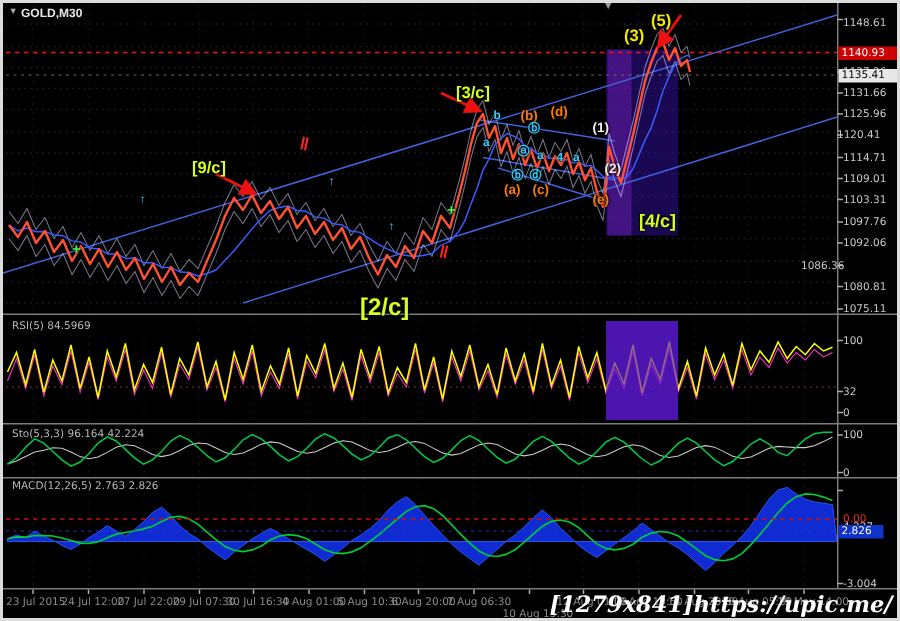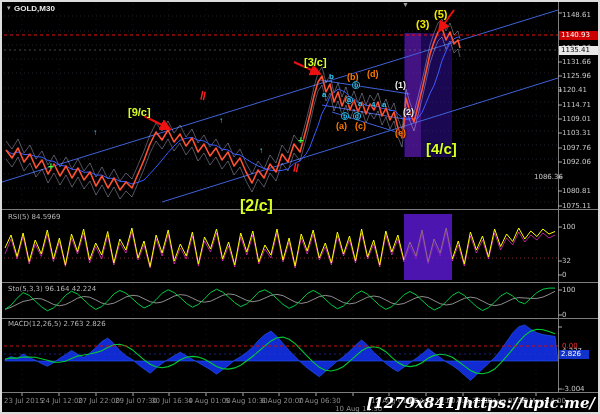--- a/index.html
+++ b/index.html
@@ -165,21 +165,21 @@
       <span class="time-lbl lbl" style="left: 443px; top: 396px;">14 Aug 20:00</span>
       <span class="time-lbl lbl" style="left: 479px; top: 396px;">18 Aug 05:30</span>
       <span class="time-lbl lbl" style="left: 516px; top: 396px;">19 May 14:00</span>
       <span class="pricebox lbl" style="left: 557px; top: 29px; background: rgb(204, 0, 0); color: rgb(255, 255, 255);">1140.93</span>
       <span class="pricebox lbl" style="left: 557px; top: 44px; background: rgb(232, 232, 232); color: rgb(0, 0, 0);">1135.41</span>
       <span class="axis-lbl lbl" style="left: 560px; top: 341px; color: rgb(238, 51, 51);">0.00</span>
       <span class="pricebox lbl" style="left: 557px; top: 348px; background: rgb(17, 51, 204); color: rgb(255, 255, 255); width: 26px;">2.826</span>
       <span class="ann lbl" style="left: 126px; top: 105px; color: rgb(214, 255, 34); font-size: 11px;">[9/c]</span>
       <span class="ann lbl" style="left: 238px; top: 196px; color: rgb(214, 255, 34); font-size: 16px;">[2/c]</span>
       <span class="ann lbl" style="left: 302px; top: 55px; color: rgb(214, 255, 34); font-size: 11px;">[3/c]</span>
-      <span class="ann lbl" style="left: 386px; top: 139px; color: rgb(214, 255, 34); font-size: 15px; padding-left: 38px;">[4/c]</span>
+      <span class="ann lbl" style="left: 386px; top: 139px; color: rgb(214, 255, 34); font-size: 12px; padding-left: 38px;">[4/c]</span>
       <span class="ann lbl" style="left: 414px; top: 17px; color: rgb(242, 233, 0); font-size: 11px;">(3)</span>
       <span class="ann lbl" style="left: 432px; top: 7px; color: rgb(242, 233, 0); font-size: 11px;">(5)</span>
       <span class="ann lbl" style="left: 393px; top: 79px; color: rgb(240, 240, 240); font-size: 9px;">(1)</span>
       <span class="ann lbl" style="left: 401px; top: 106px; color: rgb(240, 240, 240); font-size: 9px;">(2)</span>
       <span class="ann lbl" style="left: 345px; top: 71px; color: rgb(255, 122, 0); font-size: 9px;">(b)</span>
       <span class="ann lbl" style="left: 365px; top: 68px; color: rgb(255, 122, 0); font-size: 9px;">(d)</span>
       <span class="ann lbl" style="left: 334px; top: 120px; color: rgb(255, 122, 0); font-size: 9px;">(a)</span>
       <span class="ann lbl" style="left: 353px; top: 120px; color: rgb(255, 122, 0); font-size: 9px;">(c)</span>
       <span class="ann lbl" style="left: 393px; top: 127px; color: rgb(255, 122, 0); font-size: 9px;">(e)</span>
       <span class="ann lbl" style="left: 327px; top: 71px; color: rgb(51, 204, 255); font-size: 8px;">b</span>

